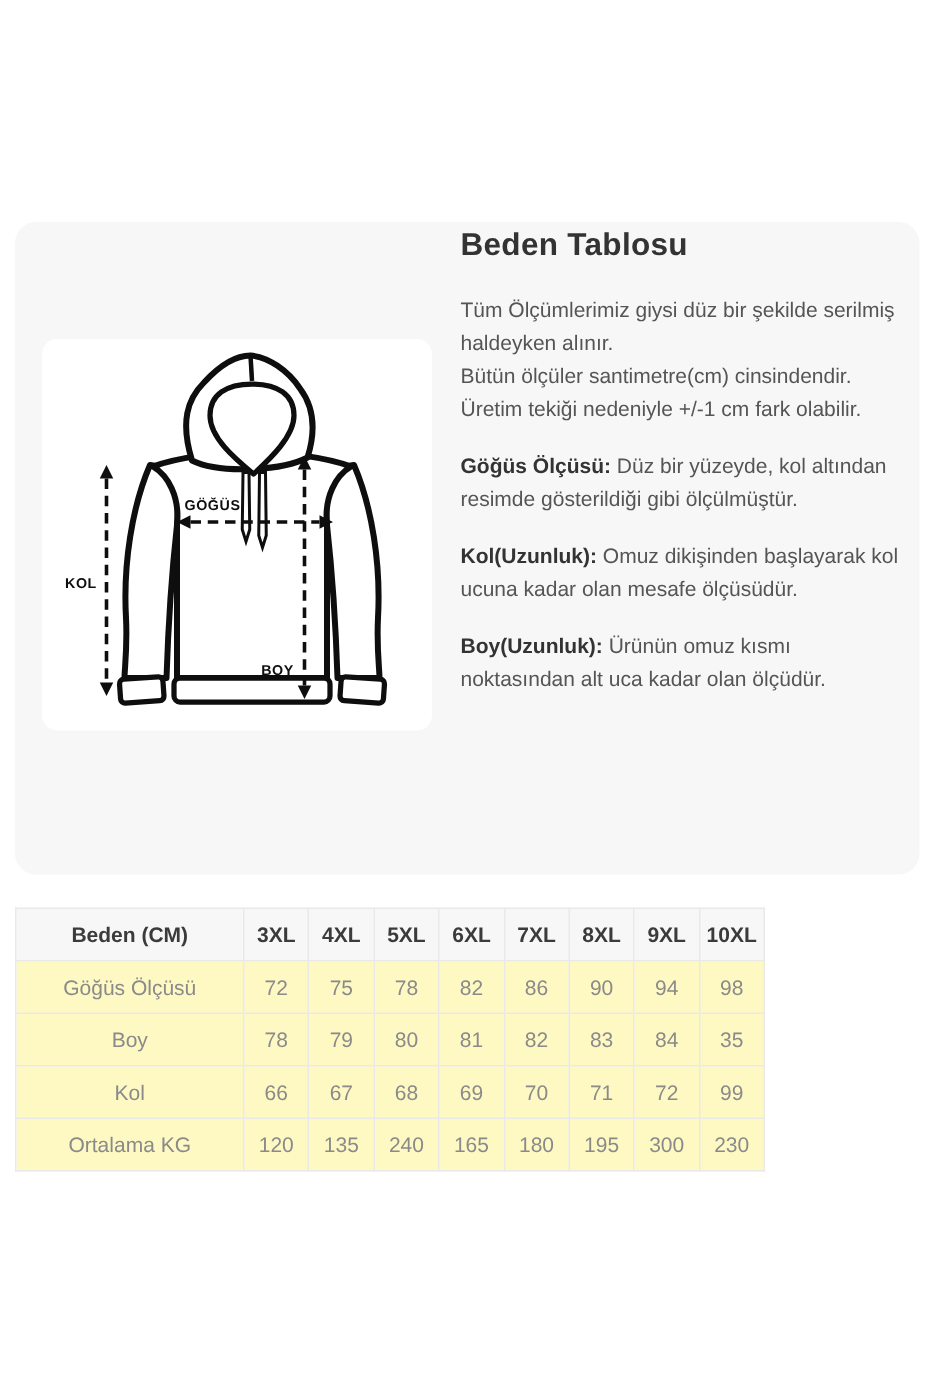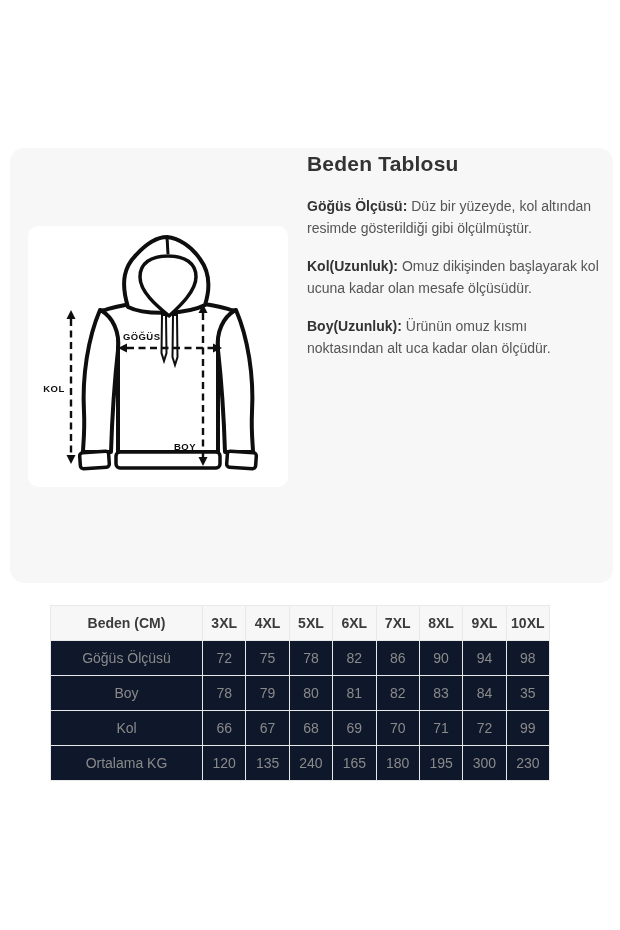--- a/index.html
+++ b/index.html
@@ -21,27 +21,27 @@
   .info-col { position:absolute; left:297px; top:2px; width:294px; color:#555555;
               font-size:14px; line-height:22px; }
   .info-title { font-size:21px; line-height:28px; font-weight:bold; color:#333333;
                 margin-bottom:17px; letter-spacing:.2px; }
   .intro-line { margin:0; }
   .intro-block { margin-bottom:16px; }
   .para { margin-bottom:16px; }
   .para strong { color:#333333; }
 
   
-  .size-table-wrap { position:absolute; left:10px; top:605px; width:500px;margin-left:40px; }
+  .size-table-wrap { position:absolute; left:10px; top:605px; width:500px; }
   table.size-table { width:100%; border-collapse:collapse; table-layout:fixed; }
   table.size-table th, table.size-table td {
       border:1px solid #e9e9e9; height:35px; text-align:center; vertical-align:middle;
       font-size:14px; padding:0 2px; }
   table.size-table thead th { background:#f7f7f7; color:#3b3b3b; font-weight:bold; }
-  table.size-table td { color:#8a8a8a; font-weight:normal; background:#0f172a; }
+  table.size-table td { color:#8a8a8a; font-weight:normal; background:#fef9c3; }
   table.size-table td.row-label { color:#8a8a8a; }
   col.first { width:152px; }
 </style>
 </head>
 <body>
 
 <div class="page">
 
   <section class="card">
 
@@ -77,20 +77,24 @@
 
         <line x1="175" y1="87" x2="175" y2="231" stroke="#0e0e0e" stroke-width="2.4" stroke-dasharray="7 4.5"></line>
         <polygon points="175,78 170.5,87 179.5,87" fill="#0e0e0e"></polygon>
         <polygon points="175,240 170.5,231 179.5,231" fill="#0e0e0e"></polygon>
         <text class="diagram-label" x="157" y="224" text-anchor="middle">BOY</text>
       </svg>
     </div>
 
     <div class="info-col">
       <h1 class="info-title">Beden Tablosu</h1>
+      <div class="intro-block">
+        <p class="intro-line">Tüm Ölçümlerimiz giysi düz bir şekilde serilmiş haldeyken alınır.</p>
+        <p class="intro-line">Bütün ölçüler santimetre(cm) cinsindendir. Üretim tekiği nedeniyle +/-1 cm fark olabilir.</p>
+      </div>
       <p class="para">
         <strong>Göğüs Ölçüsü:</strong>
         <span>Düz bir yüzeyde, kol altından resimde gösterildiği gibi ölçülmüştür.</span>
       </p>
       <p class="para">
         <strong>Kol(Uzunluk):</strong>
         <span>Omuz dikişinden başlayarak kol ucuna kadar olan mesafe ölçüsüdür.</span>
       </p>
       <p class="para">
         <strong>Boy(Uzunluk):</strong>

